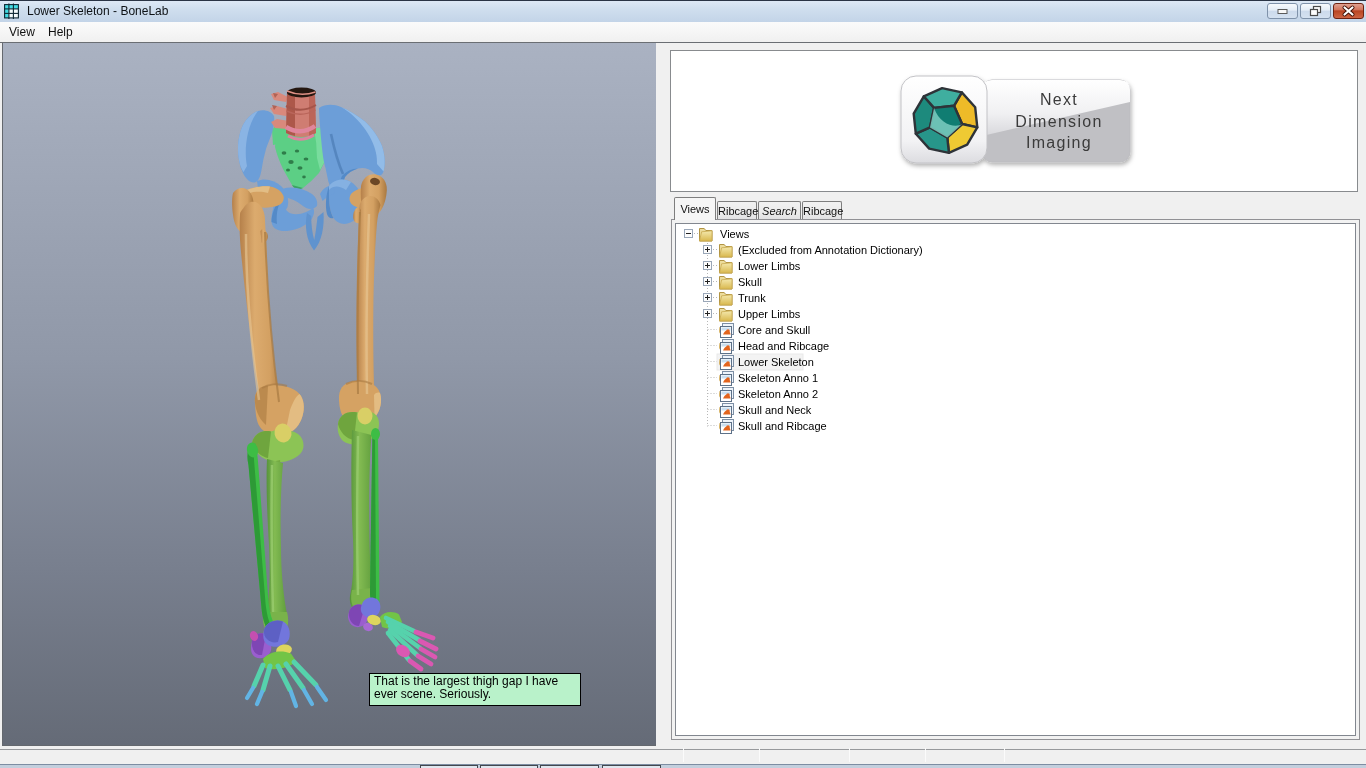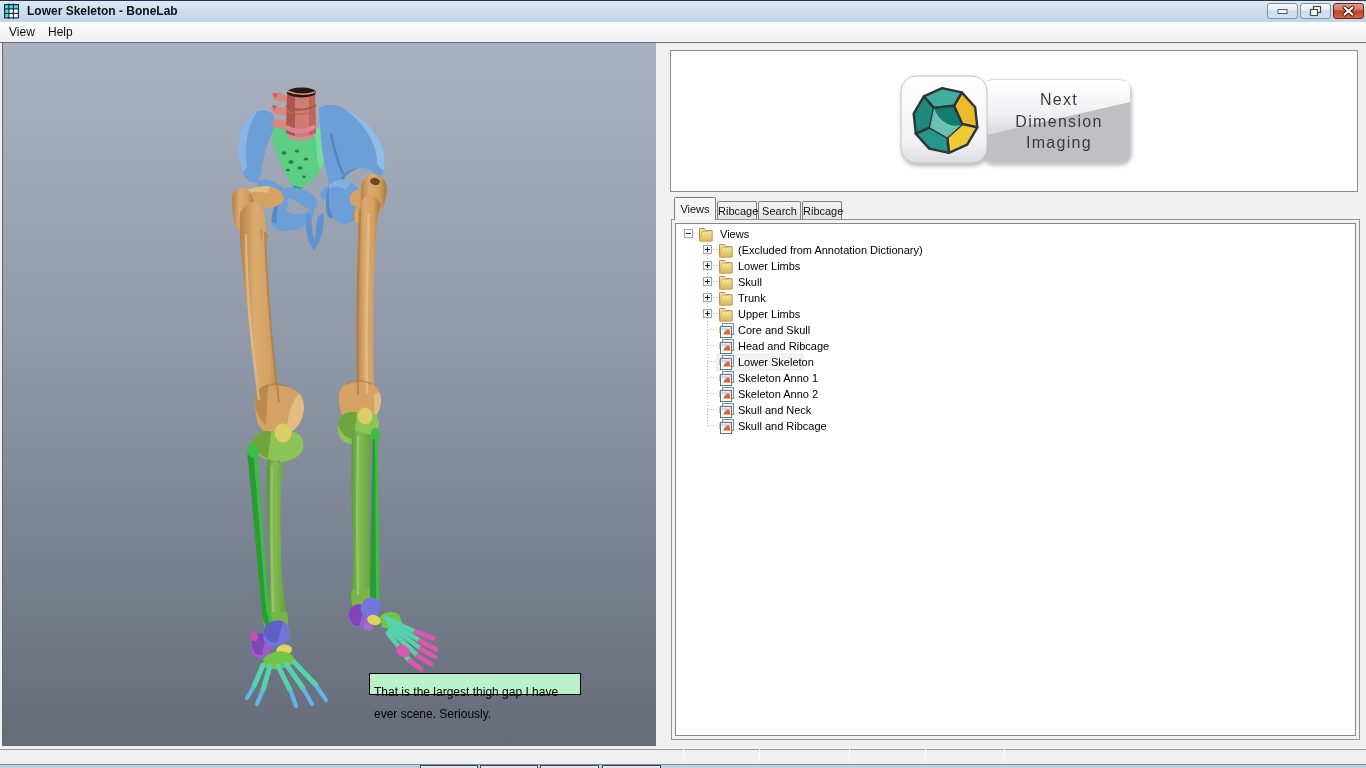--- a/index.html
+++ b/index.html
@@ -3,47 +3,47 @@
 <meta charset="utf-8">
 <style>
   * { margin:0; padding:0; box-sizing:border-box; }
   html,body { width:1366px; height:768px; overflow:hidden; background:#f0f0f0;
     font-family:"Liberation Sans", sans-serif; }
   .abs { position:absolute; }
   #titlebar { position:absolute; left:0; top:0; width:1366px; height:22px;
     background:linear-gradient(180deg,#dde8f5 0%,#cfdeee 40%,#c3d4e8 100%);
     border-top:1px solid #2a3445; }
   #title-text { position:absolute; left:27px; top:1px; height:21px; line-height:21px;
-    font-size:12px; color:#0e1216;font-weight:bold; }
+    font-size:12px; color:#0e1216; }
   .winbtn { position:absolute; top:3px; width:31px; height:16px; border-radius:3px; }
   #btn-min, #btn-max { border:1px solid #7f92aa;
     background:linear-gradient(180deg,#f7fafd 0%,#e3ecf6 45%,#ccdaec 50%,#d4e1f0 100%); }
   #btn-min { left:1267px; }
   #btn-max { left:1300px; }
   #btn-close { left:1333px; border:1px solid #6e2312;
     background:linear-gradient(180deg,#e0a191 0%,#d3765e 40%,#b94524 50%,#c2532f 70%,#ce6444 100%); }
   #menubar { position:absolute; left:0; top:22px; width:1366px; height:20px;
     background:linear-gradient(180deg,#fbfbfb 0%,#f0f0f0 100%); }
   .menu-item { position:absolute; top:22px; height:20px; line-height:20px; font-size:12px; color:#101010; }
   #clientline { position:absolute; left:0; top:42px; width:1366px; height:1px; background:#6a6e73; }
   #viewport { position:absolute; left:2px; top:43px; width:654px; height:703px;
     border:1px solid #64686e; border-top:none;
     background:linear-gradient(180deg,#aab2c2 0%,#9098a8 45%,#787f8e 75%,#656b77 100%); }
-  #tooltip { position:absolute; left:369px; top:673px; width:212px; height:22px;
-    background:#b9f2ca; border:1px solid #000; font-size:12px; line-height:22px;
-    padding:7px 0 0 4px; color:#000; }
+  #tooltip { position:absolute; left:369px; top:673px; width:212px; height:33px;
+    background:#b9f2ca; border:1px solid #000; font-size:12px; line-height:13px;
+    padding:1px 0 0 4px; color:#000; }
   
   #logobox { position:absolute; left:670px; top:50px; width:688px; height:142px;
     background:#fff; border:1px solid #888b8e; }
   .tab { position:absolute; font-size:11px; text-align:center; color:#111;
     border:1px solid #7e7e7e; border-bottom:none; border-radius:2px 2px 0 0;
     background:linear-gradient(180deg,#f2f2f2 0%,#ebebeb 60%,#e0e0e2 100%); }
   #tab-views { left:674px; top:197px; width:42px; height:23px; line-height:22px; background:#f6f6f6; z-index:3; }
   #tab-objects { left:717px; top:201px; width:40px; height:19px; line-height:18px; }
-  #tab-search { left:758px; top:201px; width:43px; height:19px; line-height:18px; }
+  #tab-search { left:758px; top:201px; width:43px; height:19px; line-height:18px;font-style:italic; }
   #tab-online { left:802px; top:201px; width:40px; height:19px; line-height:18px; }
   #tabpanel { position:absolute; left:671px; top:219px; width:689px; height:521px;
     background:#f2f2f2; border:1px solid #919195; }
   #treebox { position:absolute; left:675px; top:223px; width:681px; height:513px;
     background:#fff; border:1px solid #82878f; }
   #statusbar { position:absolute; left:0; top:746px; width:1366px; height:19px; background:#f0f0f0; }
   .sep { position:absolute; top:748px; width:1px; height:14px; background:#d9d9d9; border-right:1px solid #fbfbfb; }
   #taskstrip { position:absolute; left:0; top:764px; width:1366px; height:4px;
     background:#c3cfdd; border-top:1px solid #7d8da2; }
   .taskbox { position:absolute; top:765px; height:3px; background:#dfe7ef;

